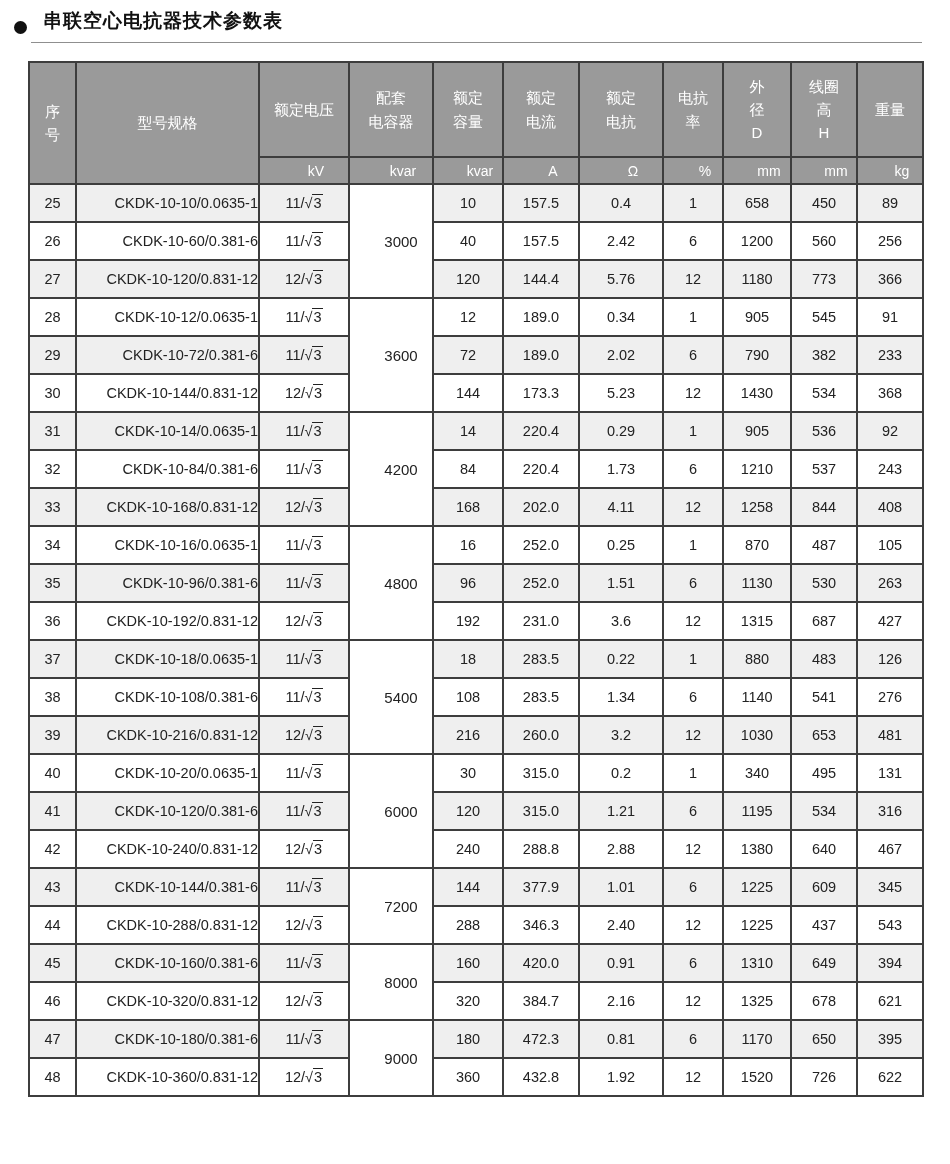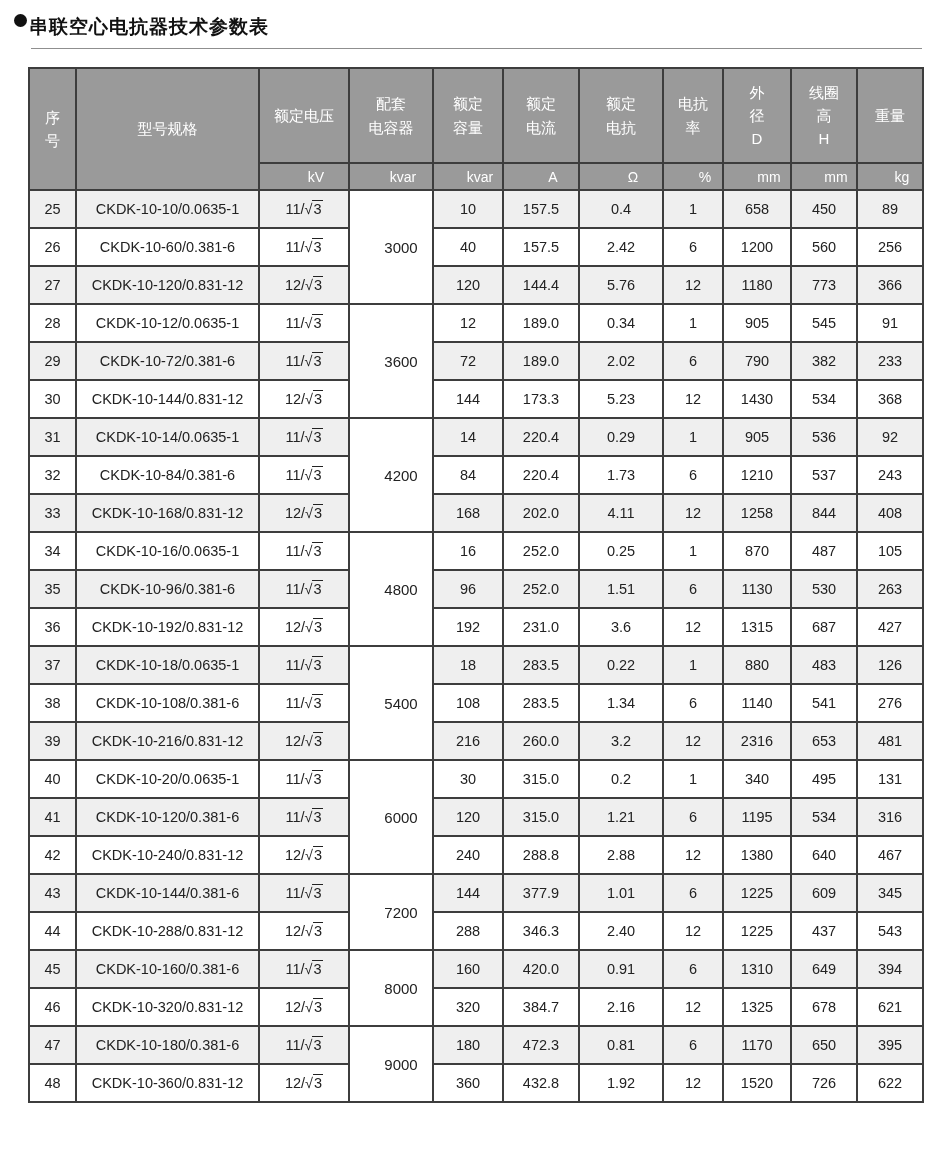--- a/index.html
+++ b/index.html
@@ -4,21 +4,21 @@
 <style>
   html,body{margin:0;padding:0;background:#ffffff;}
   body{
     width:950px;height:1164px;
     font-family:"Liberation Sans","DejaVu Sans",sans-serif;
     color:var(--text,#222);
     box-sizing:border-box;
   }
   .page{padding:6px 28px 0 14px;box-sizing:border-box;}
 
-  .title-row{display:flex;align-items:flex-start;gap:2px;margin-top:8px;}
+  .title-row{display:flex;align-items:flex-end;gap:16px;margin-top:2px;}
   .bullet{width:13px;height:13px;border-radius:50%;background:var(--title-text,#111);flex:0 0 auto;}
   .title{font-size:19px;font-weight:bold;margin:0;color:var(--title-text,#111);letter-spacing:1px;}
   .title-rule{height:1px;background:#8f8f8f;margin:8px 0 0 17px;}
 
   .subtitle{font-size:16px;font-weight:bold;margin:27px 0 0 17px;color:var(--title-text,#111);}
 
   table{
     border-collapse:collapse;table-layout:fixed;
     width:894px;margin:18px 0 0 14px;
   }
@@ -31,21 +31,21 @@
     background:var(--header-bg,#9a9a9a);
     color:var(--header-text,#fff);
     font-weight:normal;font-size:15px;
     white-space:pre-line;line-height:1.55;
   }
   tr.h-label-row th{height:93px;}
   tr.h-unit-row th{height:25px;font-size:14px;line-height:1;padding-left:24px;}
 
   td{font-size:14.5px;height:36px;background:#ffffff;color:var(--text,#222);}
   tr.stripe td{background:var(--stripe,#efefef);}
-  td.c-model{text-align:center;padding-left:0;}
+  td.c-model{text-align:right;padding-left:0;}
   td.c-capacitor{background:#ffffff !important;font-size:15px;padding-left:20px;}
 
   .col-seq{width:47px;}   .col-model{width:183px;} .col-voltage{width:90px;}
   .col-capacitor{width:84px;} .col-capacity{width:70px;} .col-current{width:76px;}
   .col-reactance{width:84px;} .col-rate{width:60px;} .col-diameter{width:68px;}
   .col-coil{width:66px;}  .col-weight{width:66px;}
 
   .rdc{border-top:1.4px solid var(--text,#222);padding:0 1px;}
 </style>
 </head>
@@ -284,21 +284,21 @@
           <td class="c-weight">276</td>
         </tr>
         <tr class="stripe">
           <td class="c-seq">39</td>
           <td class="c-model">CKDK-10-216/0.831-12</td>
           <td class="c-voltage">12/<span>√<span class="rdc">3</span></span></td>
           <td class="c-capacity">216</td>
           <td class="c-current">260.0</td>
           <td class="c-reactance">3.2</td>
           <td class="c-rate">12</td>
-          <td class="c-diameter">2316</td>
+          <td class="c-diameter">1030</td>
           <td class="c-coil">653</td>
           <td class="c-weight">481</td>
         </tr>
         <tr>
           <td class="c-seq">40</td>
           <td class="c-model">CKDK-10-20/0.0635-1</td>
           <td class="c-voltage">11/<span>√<span class="rdc">3</span></span></td>
           <td class="c-capacitor" rowspan="3">6000</td>
           <td class="c-capacity">30</td>
           <td class="c-current">315.0</td>

